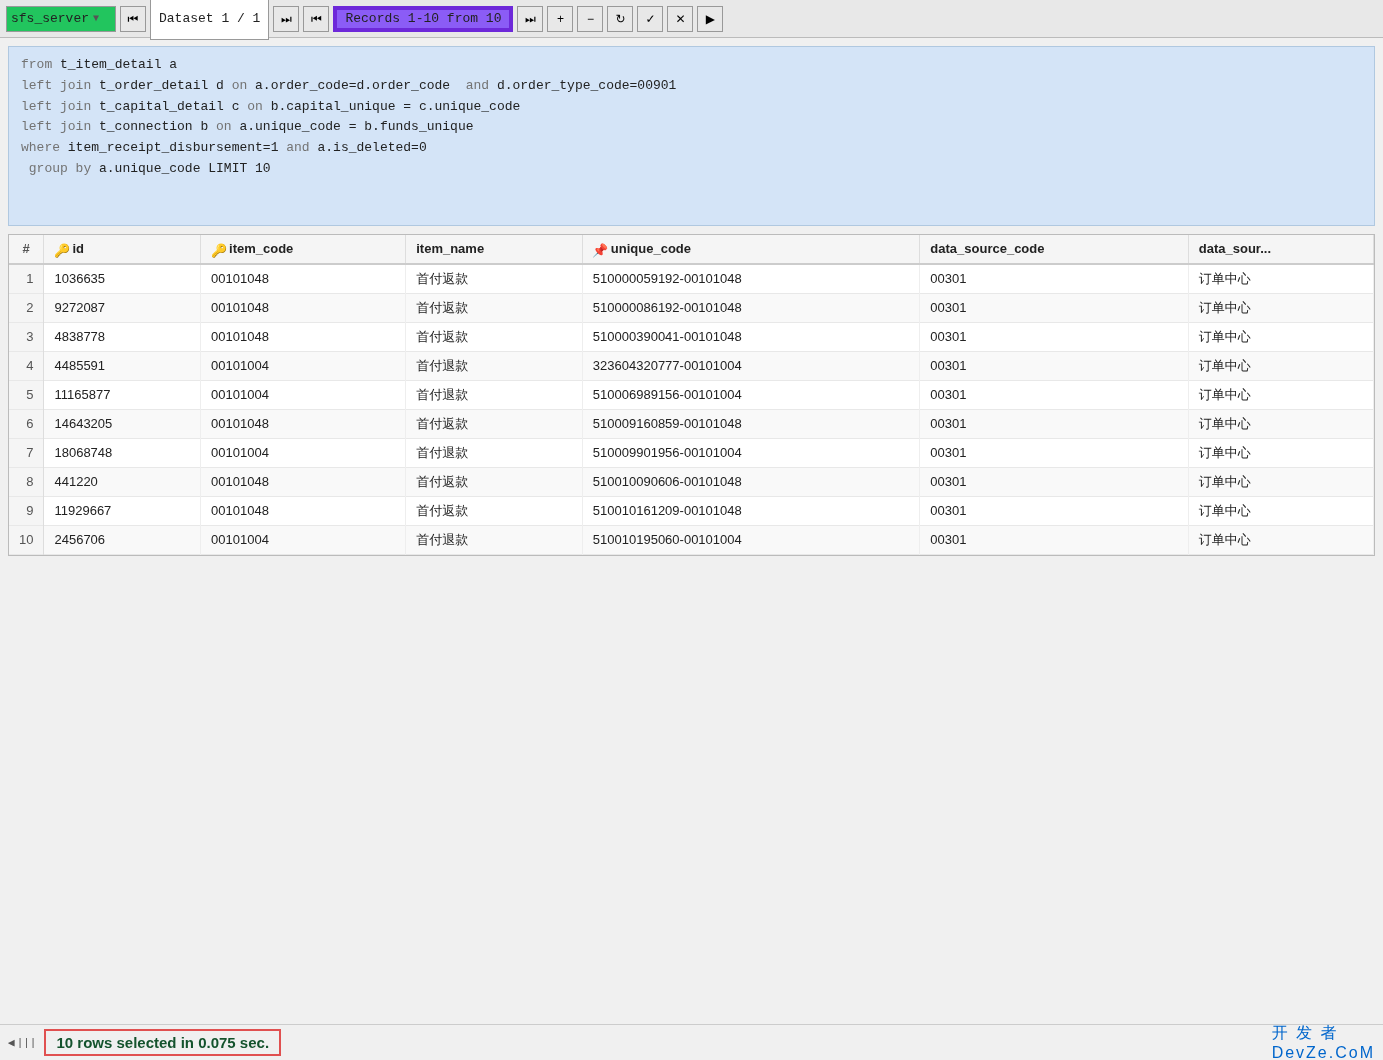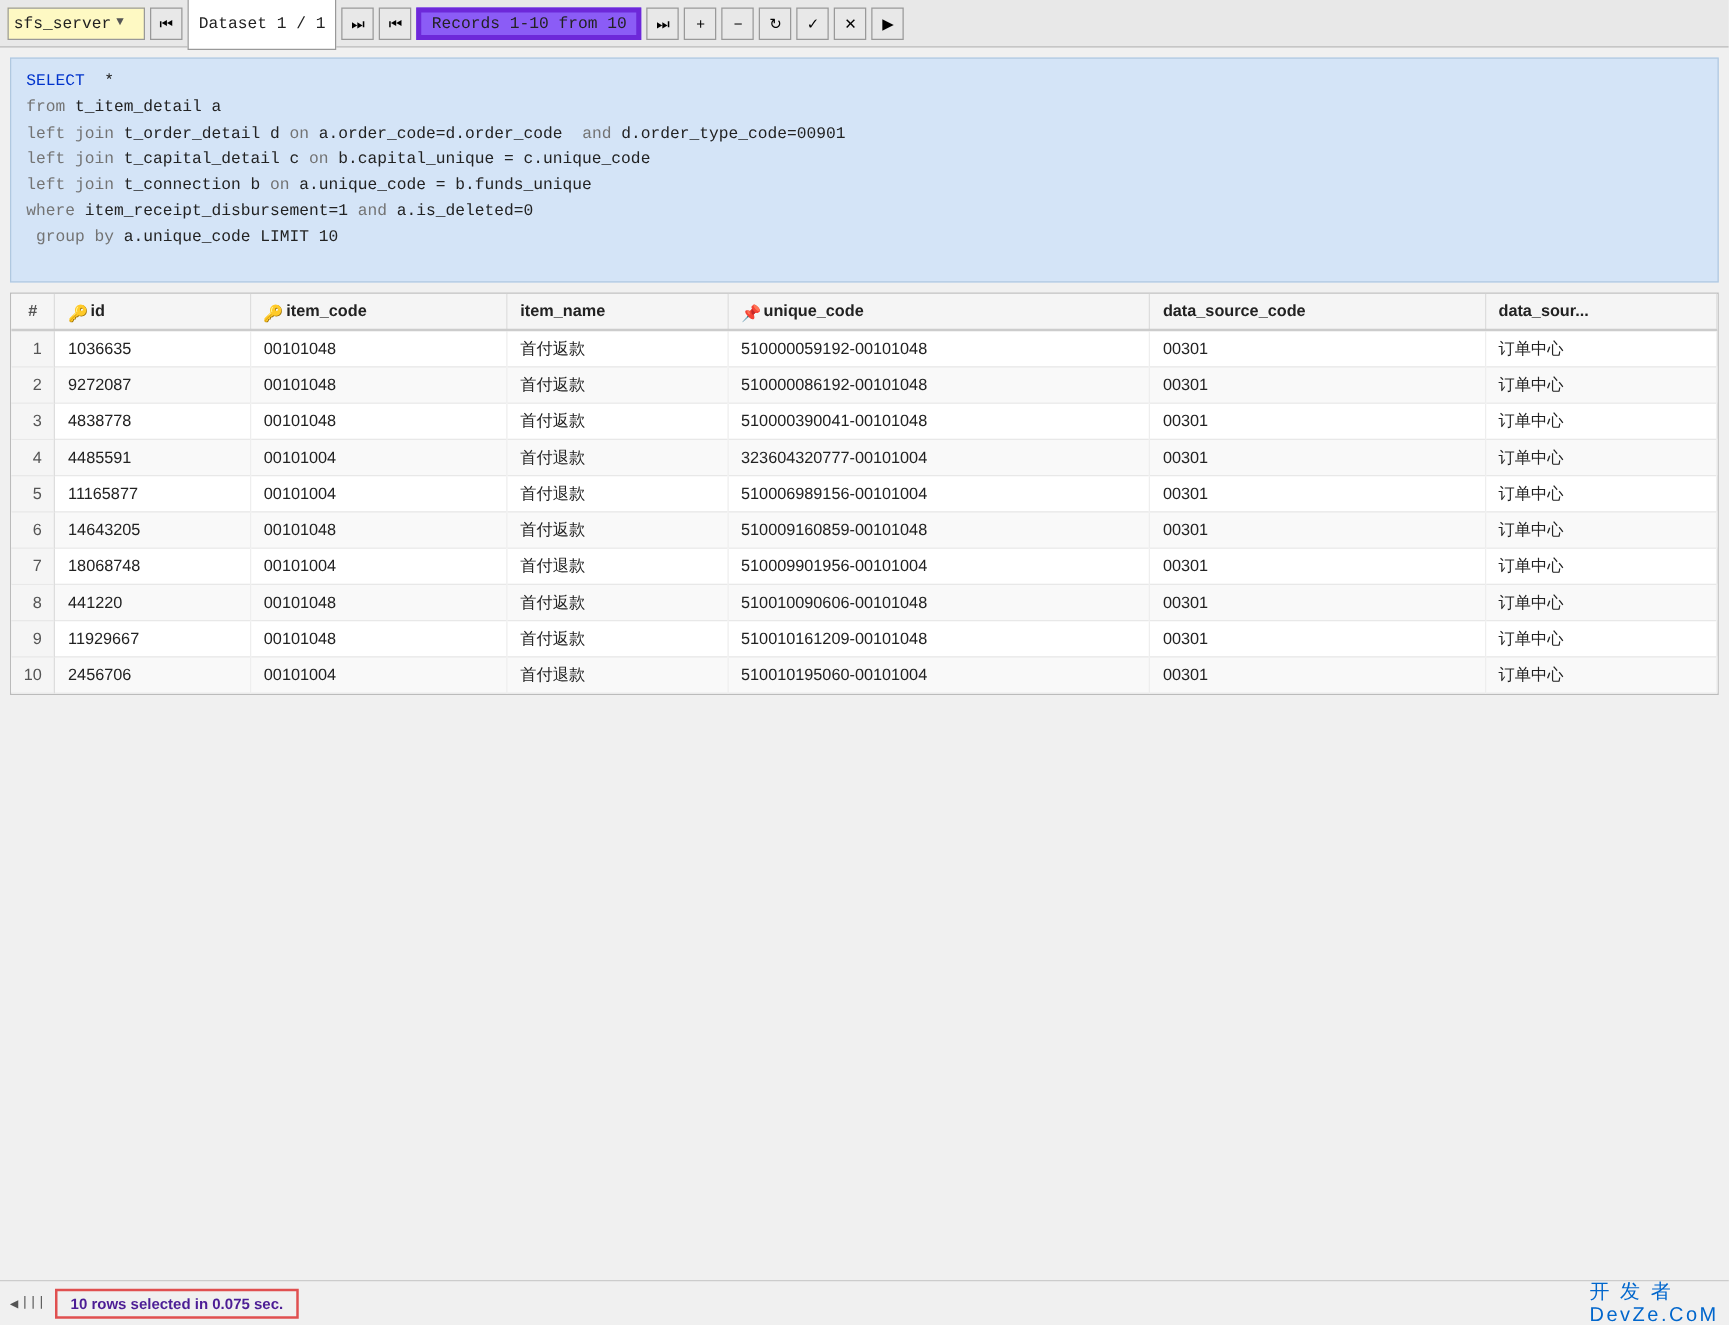--- a/index.html
+++ b/index.html
@@ -20,21 +20,21 @@
       background: #e8e8e8;
       border-bottom: 1px solid #bbb;
       padding: 4px 6px;
       gap: 4px;
       height: 38px;
     }
     .toolbar-server-select {
       display: flex;
       align-items: center;
       border: 1px solid #999;
-      background: #fef9c3;
+      background: #22c55e;
       padding: 2px 4px;
       height: 26px;
       min-width: 110px;
     }
     .toolbar-server-select span {
       flex: 1;
     }
     .toolbar-server-select .arrow {
       margin-left: 4px;
       font-size: 10px;
@@ -157,23 +157,23 @@
       margin-right: 8px;
     }
     .status-scroll span {
       font-size: 11px;
       color: #555;
     }
     .status-message {
       border: 2px solid #e05050;
       padding: 3px 10px;
       font-weight: bold;
-      font-size: 12px;
+      font-size: 15px;
       font-family: Arial, sans-serif;
-      color: #4c1d95;
+      color: #14532d;
     }
     .status-right {
       margin-left: auto;
       color: #0066cc;
       font-size: 16px;
       font-family: Arial, sans-serif;
       letter-spacing: 2px;
     }
 
     .main-content {
@@ -199,21 +199,20 @@
   <button class="toolbar-btn">−</button>
   <button class="toolbar-btn">↻</button>
   <button class="toolbar-btn">✓</button>
   <button class="toolbar-btn">✕</button>
   <button class="toolbar-btn">▶</button>
 </div>
 
 <div class="main-content">
 
   <div class="sql-editor" id="sql-editor-block">
-  <div class="sql-line"><span class="kw">SELECT</span>  *</div>
       <div class="sql-line"><span class="kw-red">from</span> t_item_detail a</div>
       <div class="sql-line"><span class="kw-red">left join</span> t_order_detail d <span class="kw-red">on</span> a.order_code=d.order_code  <span class="kw-red">and</span> d.order_type_code=00901</div>
       <div class="sql-line"><span class="kw-red">left join</span> t_capital_detail c <span class="kw-red">on</span> b.capital_unique = c.unique_code</div>
       <div class="sql-line"><span class="kw-red">left join</span> t_connection b <span class="kw-red">on</span> a.unique_code = b.funds_unique</div>
       <div class="sql-line"><span class="kw-red">where</span> item_receipt_disbursement=1 <span class="kw-red">and</span> a.is_deleted=0</div>
       <div class="sql-line"><span class="kw-red"> group by</span> a.unique_code LIMIT 10</div>
     </div>
 
   <div class="table-container">
     <table>

